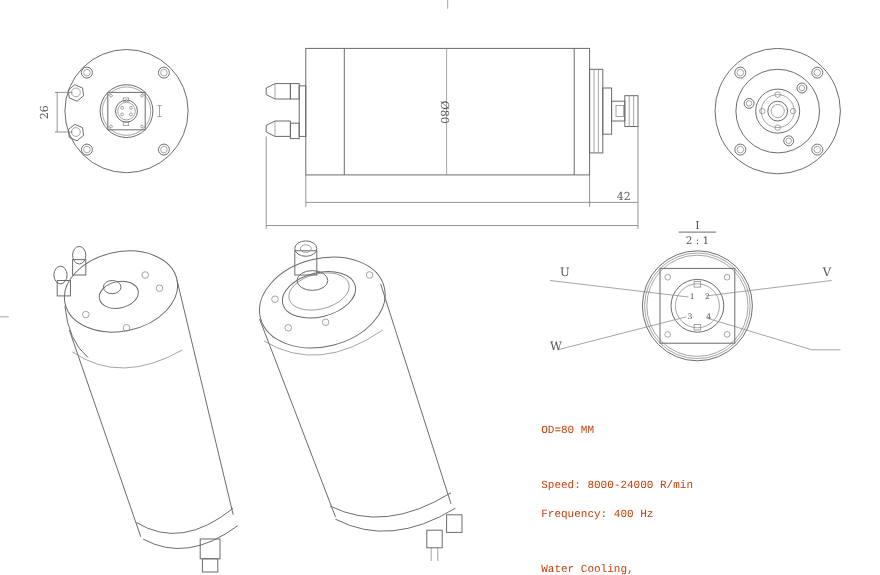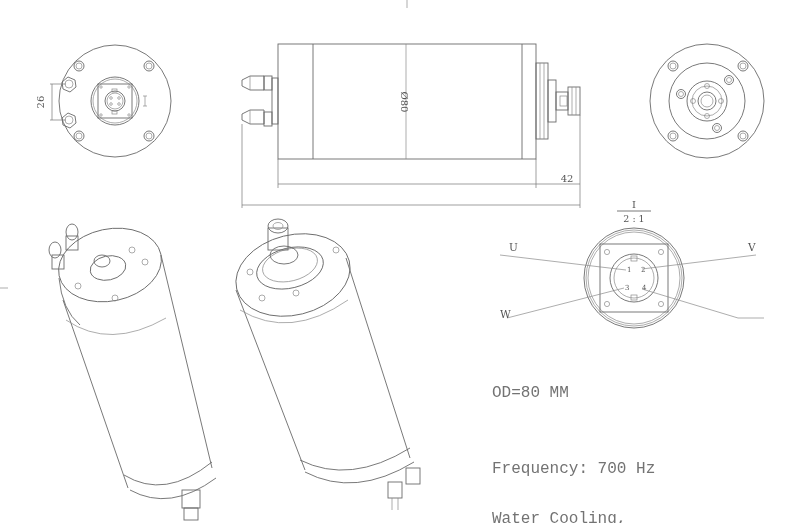--- a/index.html
+++ b/index.html
@@ -2,21 +2,21 @@
 <html><head>
 <meta charset="utf-8">
 <style>
   html,body{margin:0;padding:0;background:#ffffff;}
   body{width:800px;height:523px;position:relative;overflow:hidden;font-family:"DejaVu Serif","Liberation Serif",serif;}
   svg{position:absolute;left:0;top:0;}
   .ln{stroke:#6a6a6a;stroke-width:0.9;fill:none;}
   .lt{stroke:#8a8a8a;stroke-width:0.7;fill:none;}
   .dim{stroke:#777;stroke-width:0.7;fill:none;}
   .lbl{font-family:"DejaVu Serif","Liberation Serif",serif;fill:#555;}
-  .spec{position:absolute;left:492px;font-family:"Liberation Mono","DejaVu Sans Mono",monospace;font-size:16px;line-height:16.6px;color:#737373;white-space:pre;}
+  .spec{position:absolute;left:492px;font-family:"Liberation Mono","DejaVu Sans Mono",monospace;font-size:10px;line-height:16.6px;color:#c2410c;white-space:pre;}
 </style>
 </head>
 <body>
 
 <svg width="800" height="523" viewBox="0 0 800 523">
 
   <line x1="407" y1="0" x2="407" y2="8" class="lt"></line>
   <line x1="0" y1="288" x2="8" y2="288" class="lt"></line>
 
   <g>
@@ -191,19 +191,20 @@
     <line x1="642" y1="289" x2="738" y2="318" class="lt"></line>
     <line x1="738" y1="318" x2="764" y2="318" class="lt"></line>
     <text x="509" y="251" class="lbl" font-size="10.5">U</text>
     <text x="748" y="251" class="lbl" font-size="10.5">V</text>
     <text x="500" y="318" class="lbl" font-size="10.5">W</text>
   </g>
 </svg>
 
 <div class="spec" style="top:352px;">
   <div>OD=80 MM</div>
+  <div>Speed: 8000-24000 R/min</div>
 </div>
 <div class="spec" style="top:428px;">
-  <div>Frequency: 700 Hz</div>
+  <div>Frequency: 400 Hz</div>
   <div>Water Cooling,</div>
   
   
 </div>
 
 </body></html>

